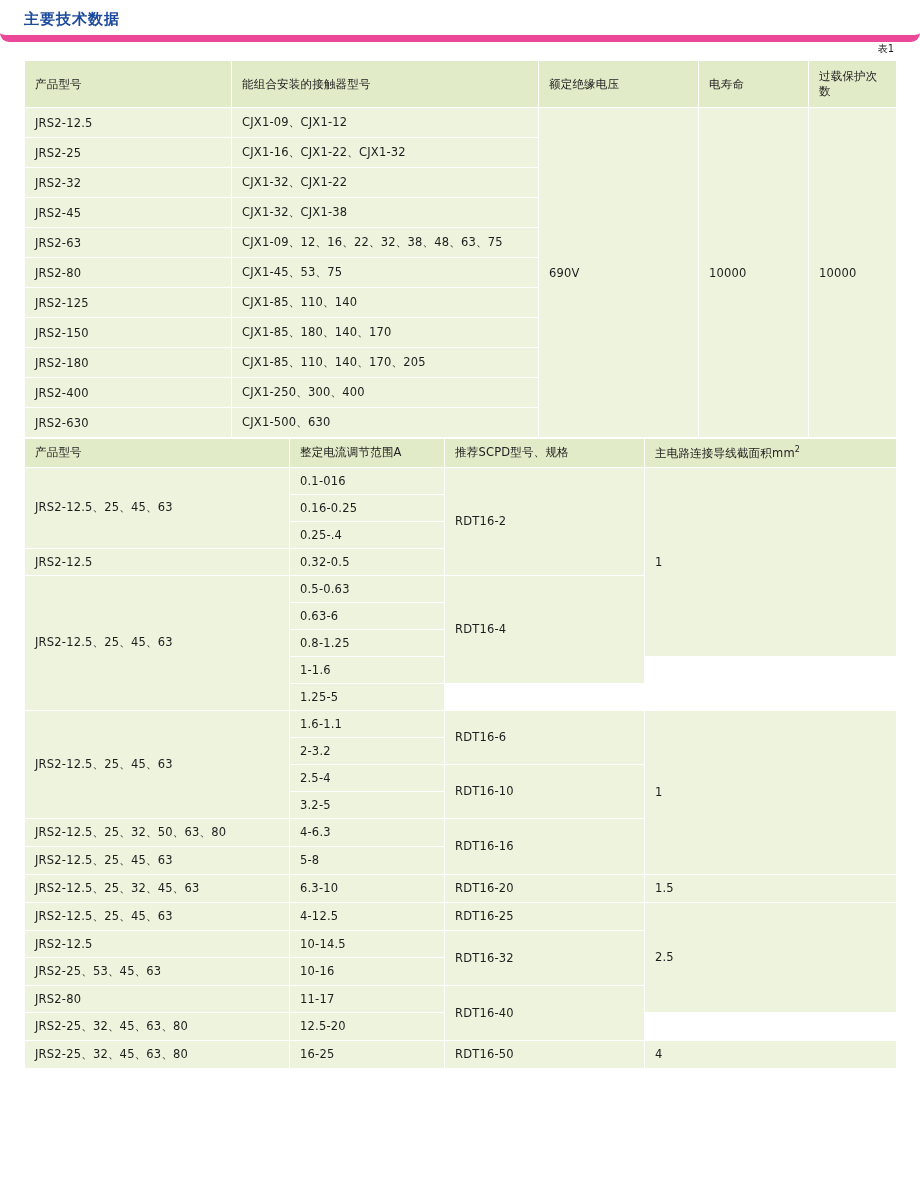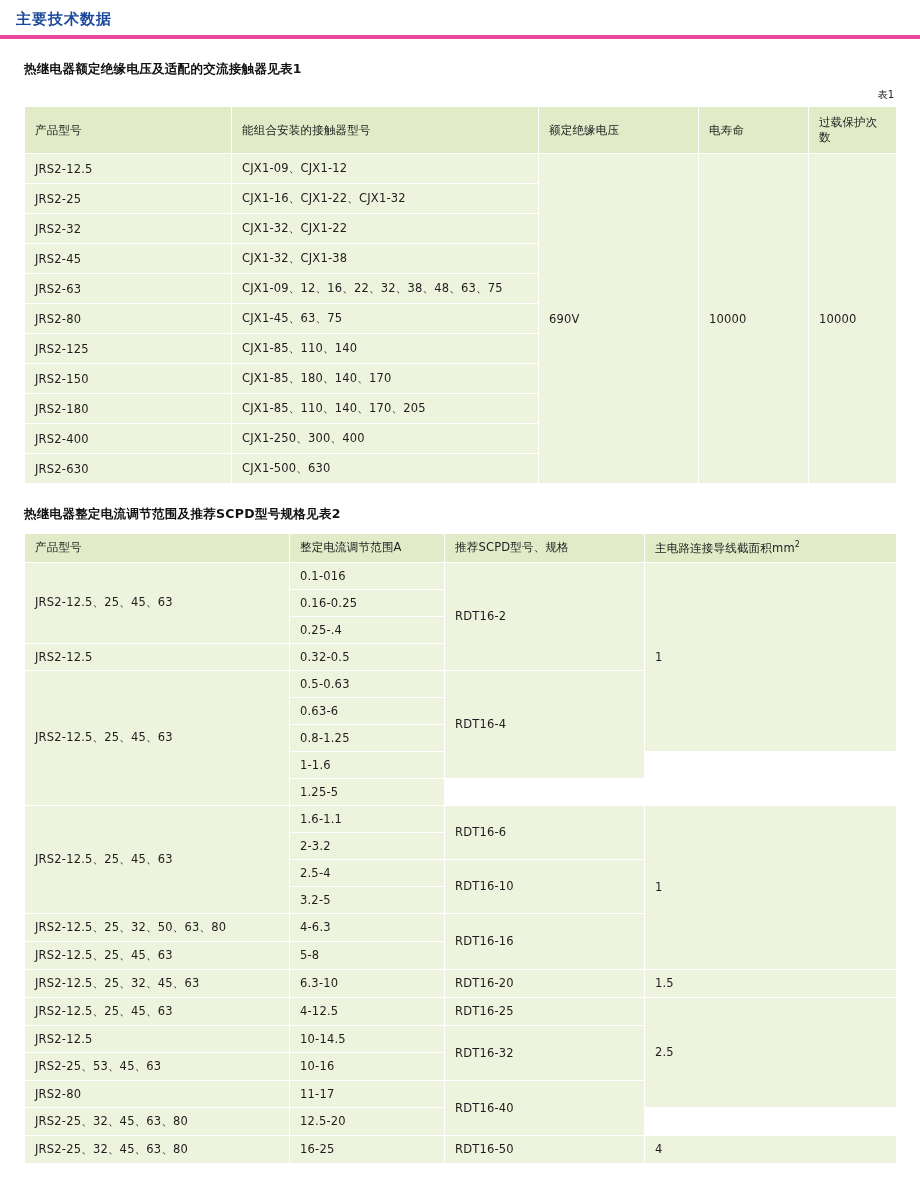--- a/index.html
+++ b/index.html
@@ -15,22 +15,23 @@
     font-size: 12px;
   }
   .page {
     position: relative;
     width: 920px;
     padding: 0;
     box-sizing: border-box;
   }
   
   .doc-header {
-    padding: 10px 24px 6px 16px;
-    border-bottom: 4px solid #ec4899;
+    padding: 10px 24px 6px 24px;
+    border-bottom: 7px solid #ec4899;
+    border-radius: 9px;
   }
   .doc-header .title {
     color: #1b4a9c;
     font-size: 15px;
     font-weight: bold;
     letter-spacing: 1px;
   }
   .content {
     padding: 0 24px;
   }
@@ -94,21 +95,20 @@
 <body>
 
 <div class="page">
 
   <div class="doc-header">
     <div class="title">主要技术数据</div>
   </div>
 
   <div class="content">
 
-    <div class="section-title">热继电器额定绝缘电压及适配的交流接触器见表1</div>
     <div class="table-caption">表1</div>
 
     <table class="t1">
       <colgroup>
         <col class="c1">
           <col class="c2">
           <col class="c3">
           <col class="c4">
           <col class="c5">
       </colgroup>
@@ -140,21 +140,21 @@
           <tr>
             <td>JRS2-45</td>
             <td>CJX1-32、CJX1-38</td>
           </tr>
           <tr>
             <td>JRS2-63</td>
             <td>CJX1-09、12、16、22、32、38、48、63、75</td>
           </tr>
           <tr>
             <td>JRS2-80</td>
-            <td>CJX1-45、63、75</td>
+            <td>CJX1-45、53、75</td>
           </tr>
           <tr>
             <td>JRS2-125</td>
             <td>CJX1-85、110、140</td>
           </tr>
           <tr>
             <td>JRS2-150</td>
             <td>CJX1-85、180、140、170</td>
           </tr>
           <tr>
@@ -165,21 +165,20 @@
             <td>JRS2-400</td>
             <td>CJX1-250、300、400</td>
           </tr>
           <tr>
             <td>JRS2-630</td>
             <td>CJX1-500、630</td>
           </tr>
         </tbody>
     </table>
 
-    <div class="section-title">热继电器整定电流调节范围及推荐SCPD型号规格见表2</div>
 
     <table class="t2">
       <colgroup>
         <col class="c1">
           <col class="c2">
           <col class="c3">
           <col class="c4">
       </colgroup>
       <thead>
         <tr class="hdr">

